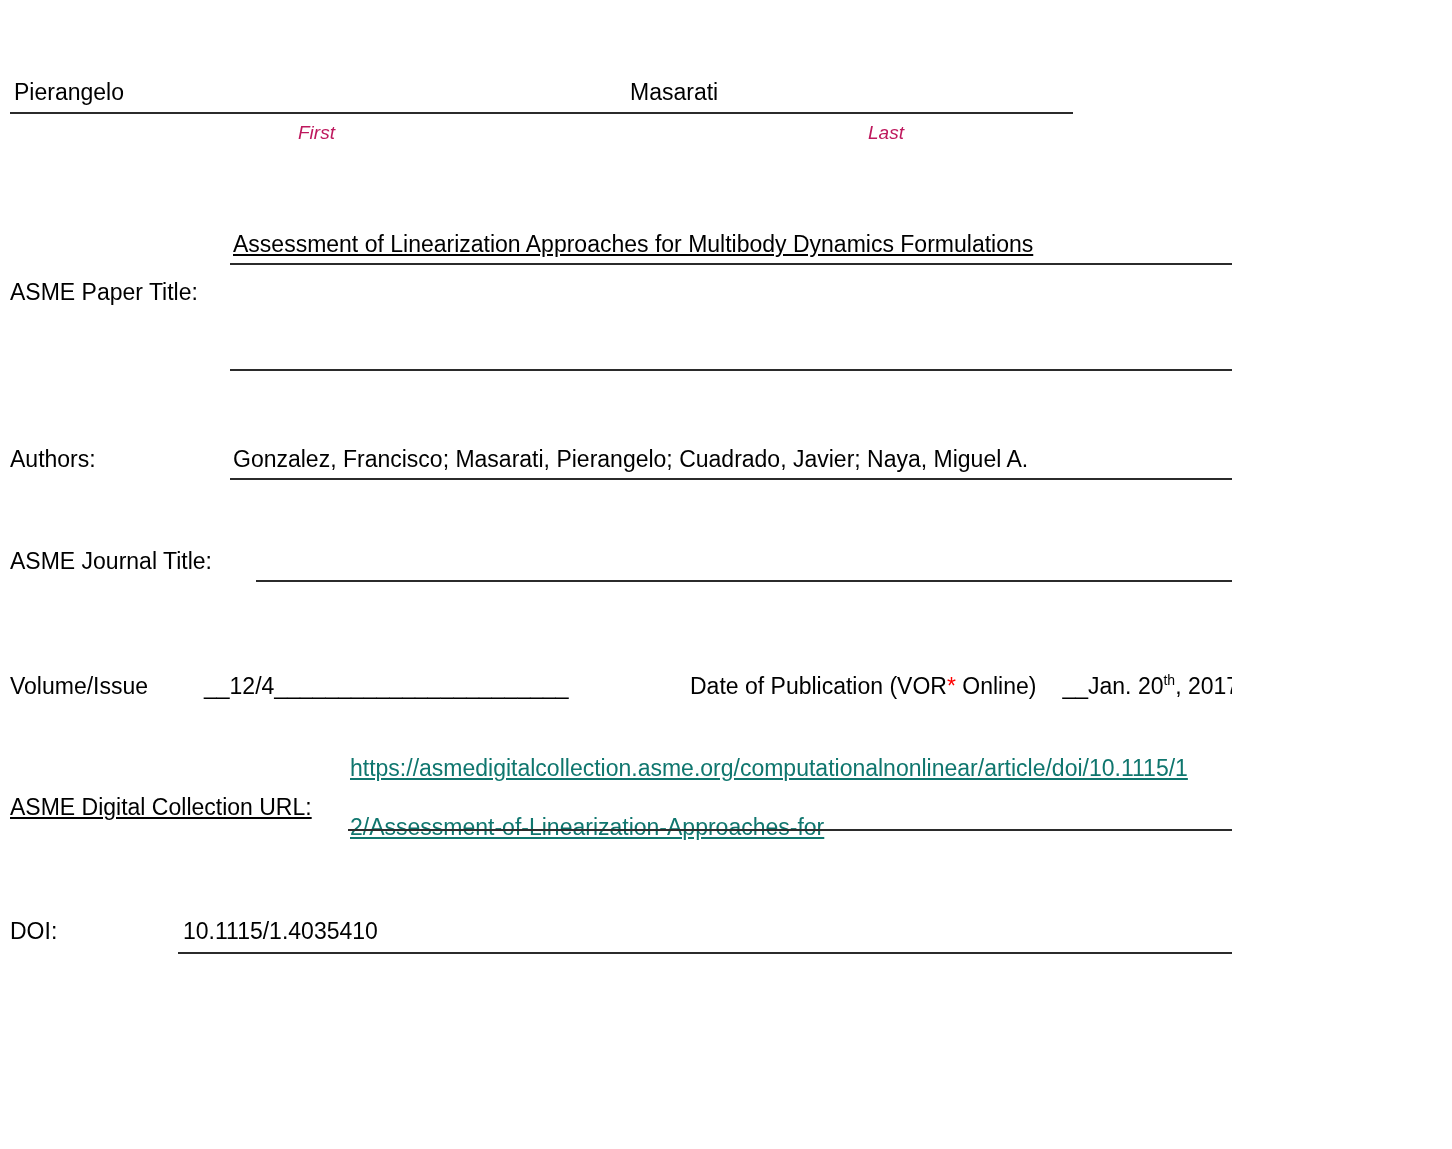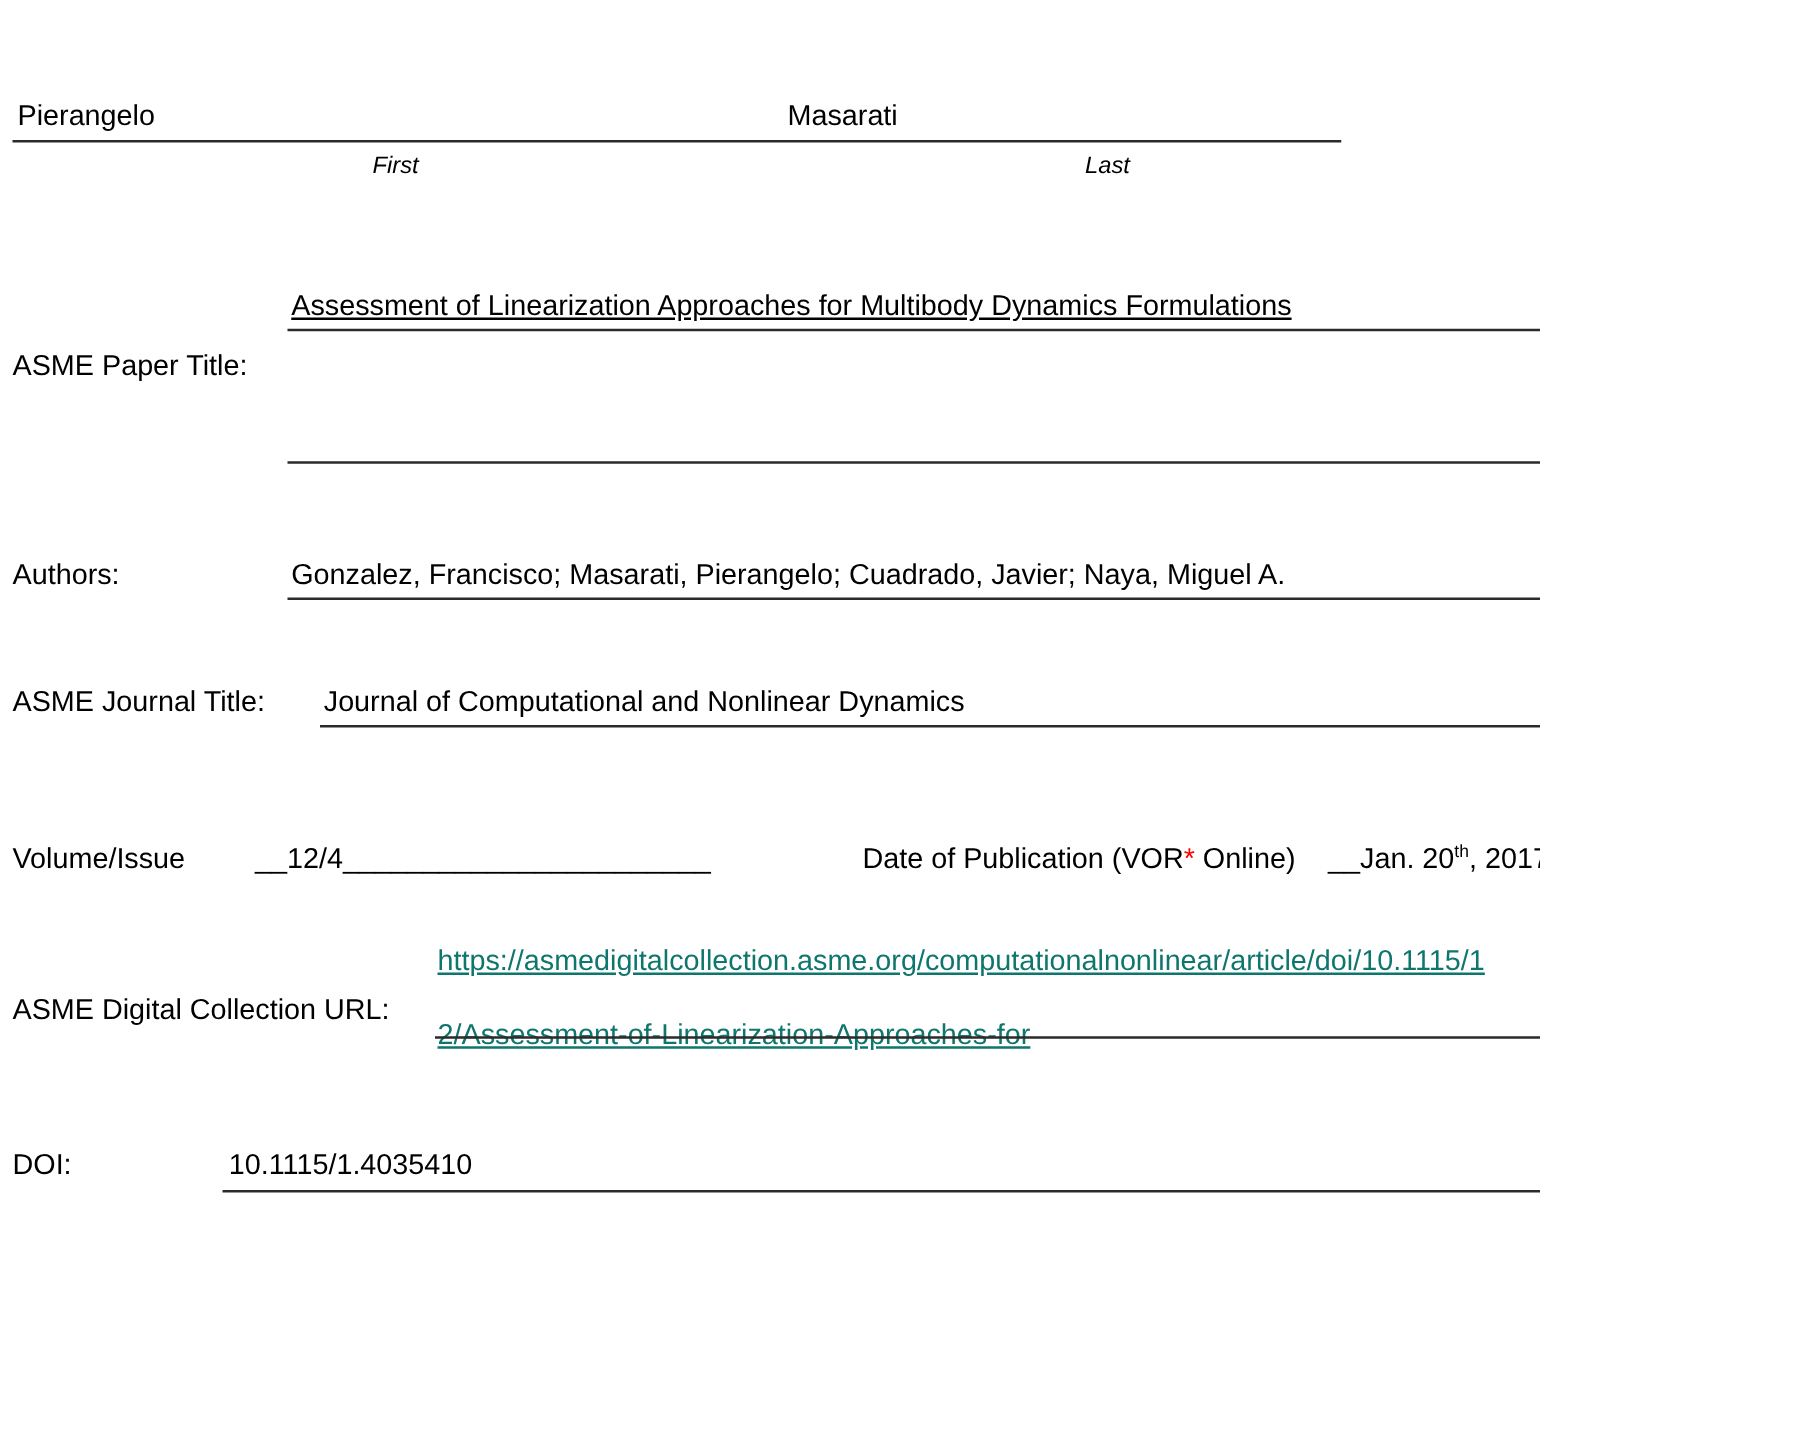--- a/index.html
+++ b/index.html
@@ -20,21 +20,21 @@
     position: absolute;
     font-size: 23px;
     white-space: nowrap;
     color: #000000;
   }
   .italic-label {
     position: absolute;
     font-size: 19px;
     font-style: italic;
     white-space: nowrap;
-    color: #000000;
+    color: #be185d;
   }
   .rule {
     position: absolute;
     height: 0;
     border-bottom: 2px solid #2b2b2b;
   }
   .link {
     position: absolute;
     font-size: 23px;
     white-space: nowrap;
@@ -65,31 +65,30 @@
   <div class="txt" style="left:10px; top:231px;margin-top:48px;">ASME Paper Title:</div>
   <div class="txt" style="left:233px; top:231px;text-decoration:underline;">Assessment of Linearization Approaches for Multibody Dynamics Formulations</div>
   <div class="rule" style="left:230px; top:263px; width:1142px;"></div>
   <div class="rule" style="left:230px; top:369px; width:1222px;"></div>
 
   <div class="txt" style="left:10px; top:446px;text-align:center;">Authors:</div>
   <div class="txt" style="left:233px; top:446px;">Gonzalez, Francisco; Masarati, Pierangelo; Cuadrado, Javier; Naya, Miguel A.</div>
   <div class="rule" style="left:230px; top:478px; width:1222px;"></div>
 
   <div class="txt" style="left:10px; top:548px;">ASME Journal Title:</div>
-  <div class="txt" style="left:259px; top:548px;">Journal of Computational and Nonlinear Dynamics</div>
   <div class="rule" style="left:256px; top:580px; width:1196px;"></div>
 
   <div class="txt" style="left:10px; top:673px;">Volume/Issue</div>
   <div class="txt" style="left:204px; top:673px;">__12/4_______________________</div>
   <div class="txt" style="left:690px; top:673px;">
     <span>Date of Publication (VOR</span><span class="red">*</span><span> Online)</span><span style="display:inline-block; width:26px;"></span><span>__Jan. 20</span><sup class="sup">th</sup><span>, 2017___</span>
   </div>
 
   <div class="link" style="left:350px; top:755px;">https://asmedigitalcollection.asme.org/computationalnonlinear/article/doi/10.1115/1</div>
-  <div class="txt" style="left:10px; top:794px;">ASME Digital Collection URL:</div>
+  <div class="txt" style="left:10px; top:794px;text-decoration:underline;">ASME Digital Collection URL:</div>
   <div class="link" style="left:350px; top:794px;margin-top:20px;">2/Assessment-of-Linearization-Approaches-for</div>
   <div class="rule" style="left:348px; top:829px; width:1024px;"></div>
 
   <div class="txt" style="left:10px; top:918px;">DOI:</div>
   <div class="txt" style="left:183px; top:918px;">10.1115/1.4035410</div>
   <div class="rule" style="left:178px; top:952px; width:1235px;"></div>
 
 </div>
 
 </body></html>

